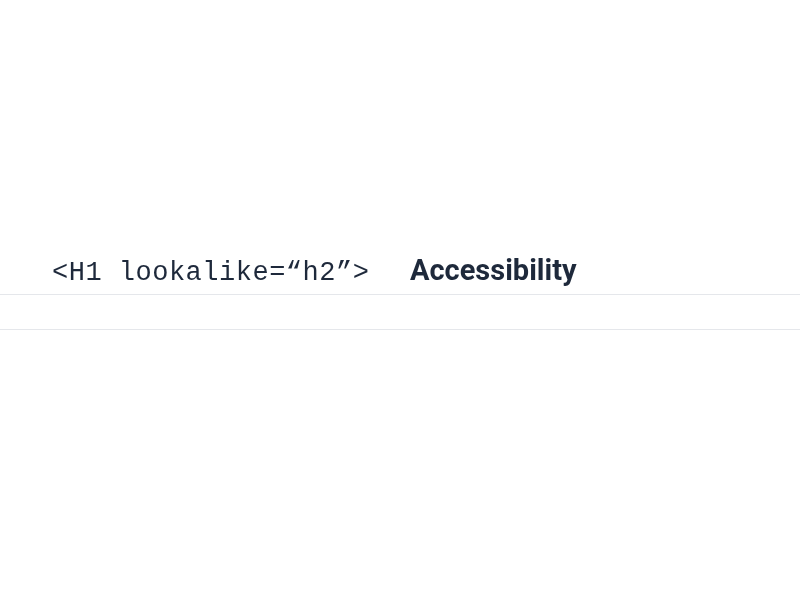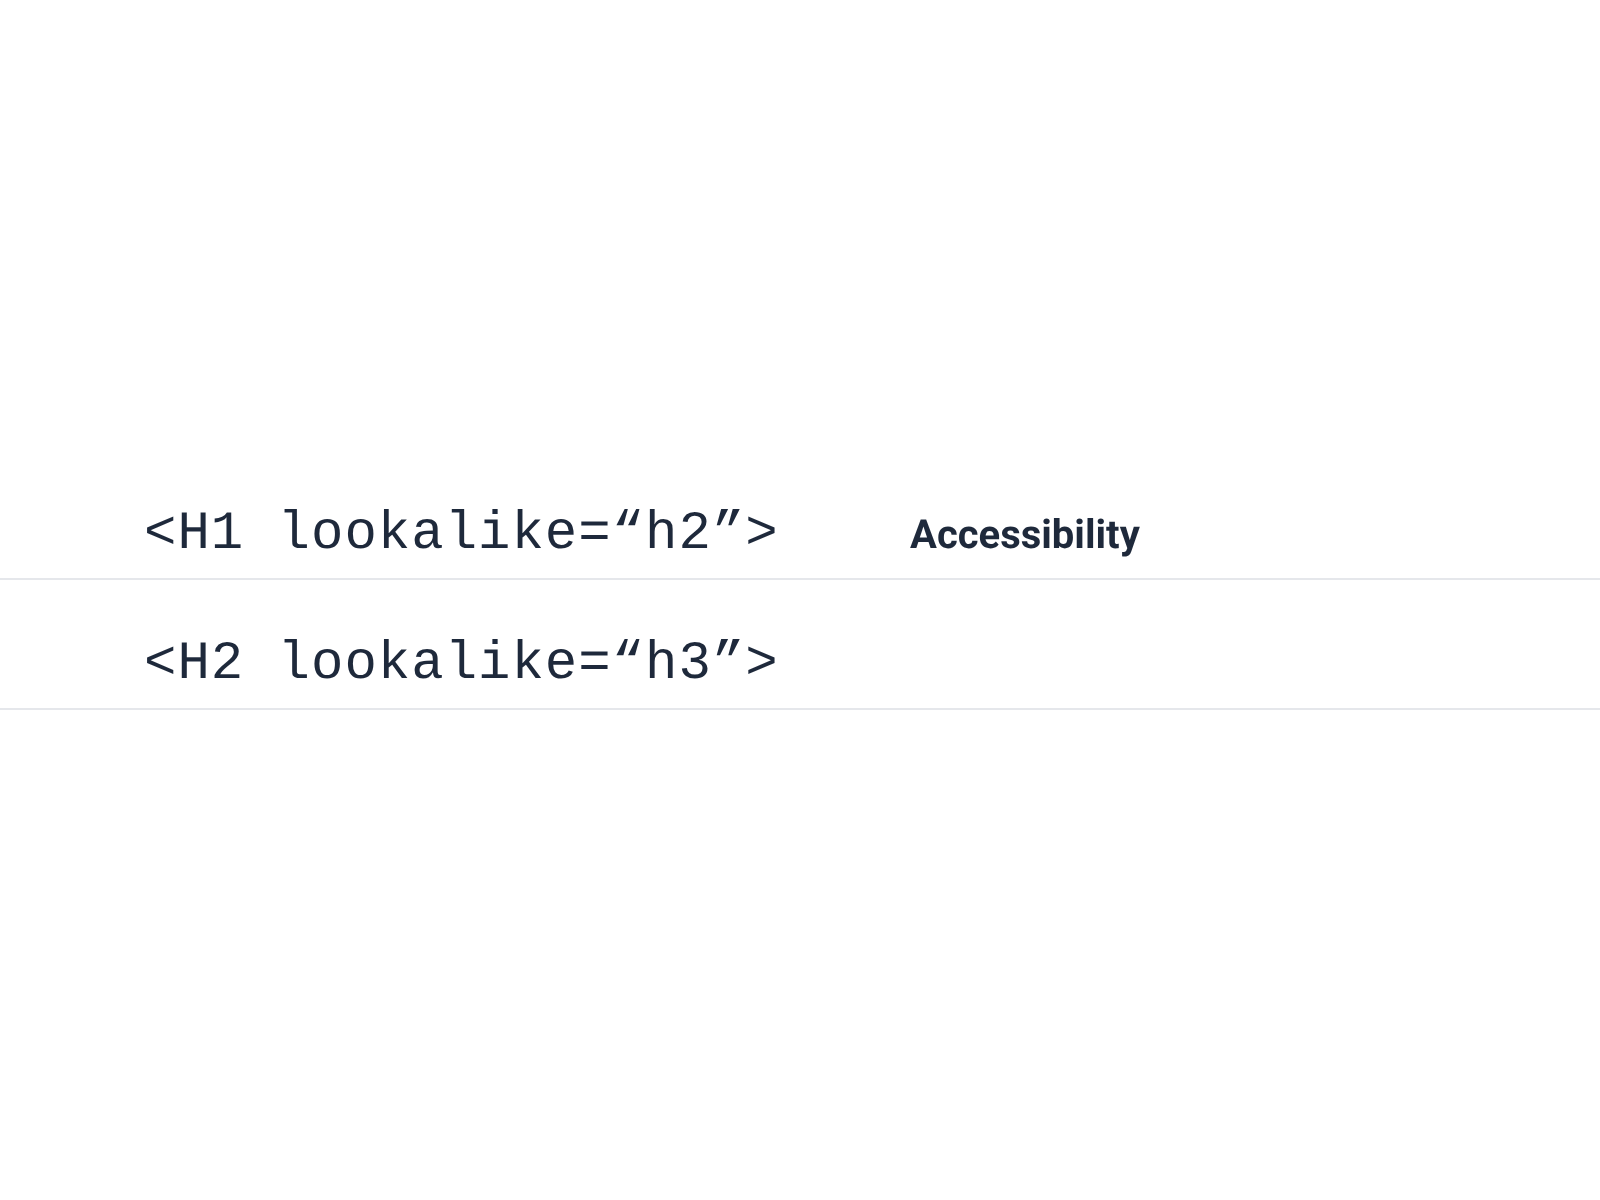--- a/index.html
+++ b/index.html
@@ -17,52 +17,50 @@
     .content {
       position: absolute;
       top: 253px;
       left: 0;
       width: 100%;
     }
     .row {
       display: flex;
       align-items: baseline;
       border-bottom: 1px solid #e5e7eb;
-      padding-left: 72px;
+      padding-left: 52px;
       padding-bottom: 6px;
-      gap: 25px;
     }
     .row:first-child {
       margin-bottom: 28px;
     }
     .code-label {
       font-family: 'Courier New', Courier, monospace;
       font-size: 27px;
       color: #1e293b;
       letter-spacing: 0.5px;
       white-space: pre;
       width: 358px;
       flex-shrink: 0;
     }
     .heading-text {
-      font-size: 20px;
+      font-size: 29px;
       color: #1e293b;
       font-family: -apple-system, BlinkMacSystemFont, 'Segoe UI', Roboto, sans-serif;
     }
     .heading-bold {
       font-weight: 700;
     }
     .heading-regular {
       font-weight: 400;
     }
   </style>
 </head>
 <body>
 
 <div class="content">
   <div class="row">
     <span class="code-label">&lt;H1 lookalike=“h2”&gt;</span>
     <span class="heading-text heading-bold">Accessibility</span>
   </div>
   <div class="row">
-    <span class="code-label">&lt;H2 lookalike=“h3”&gt;</span>
   </div>
 </div>
 
 </body></html>

